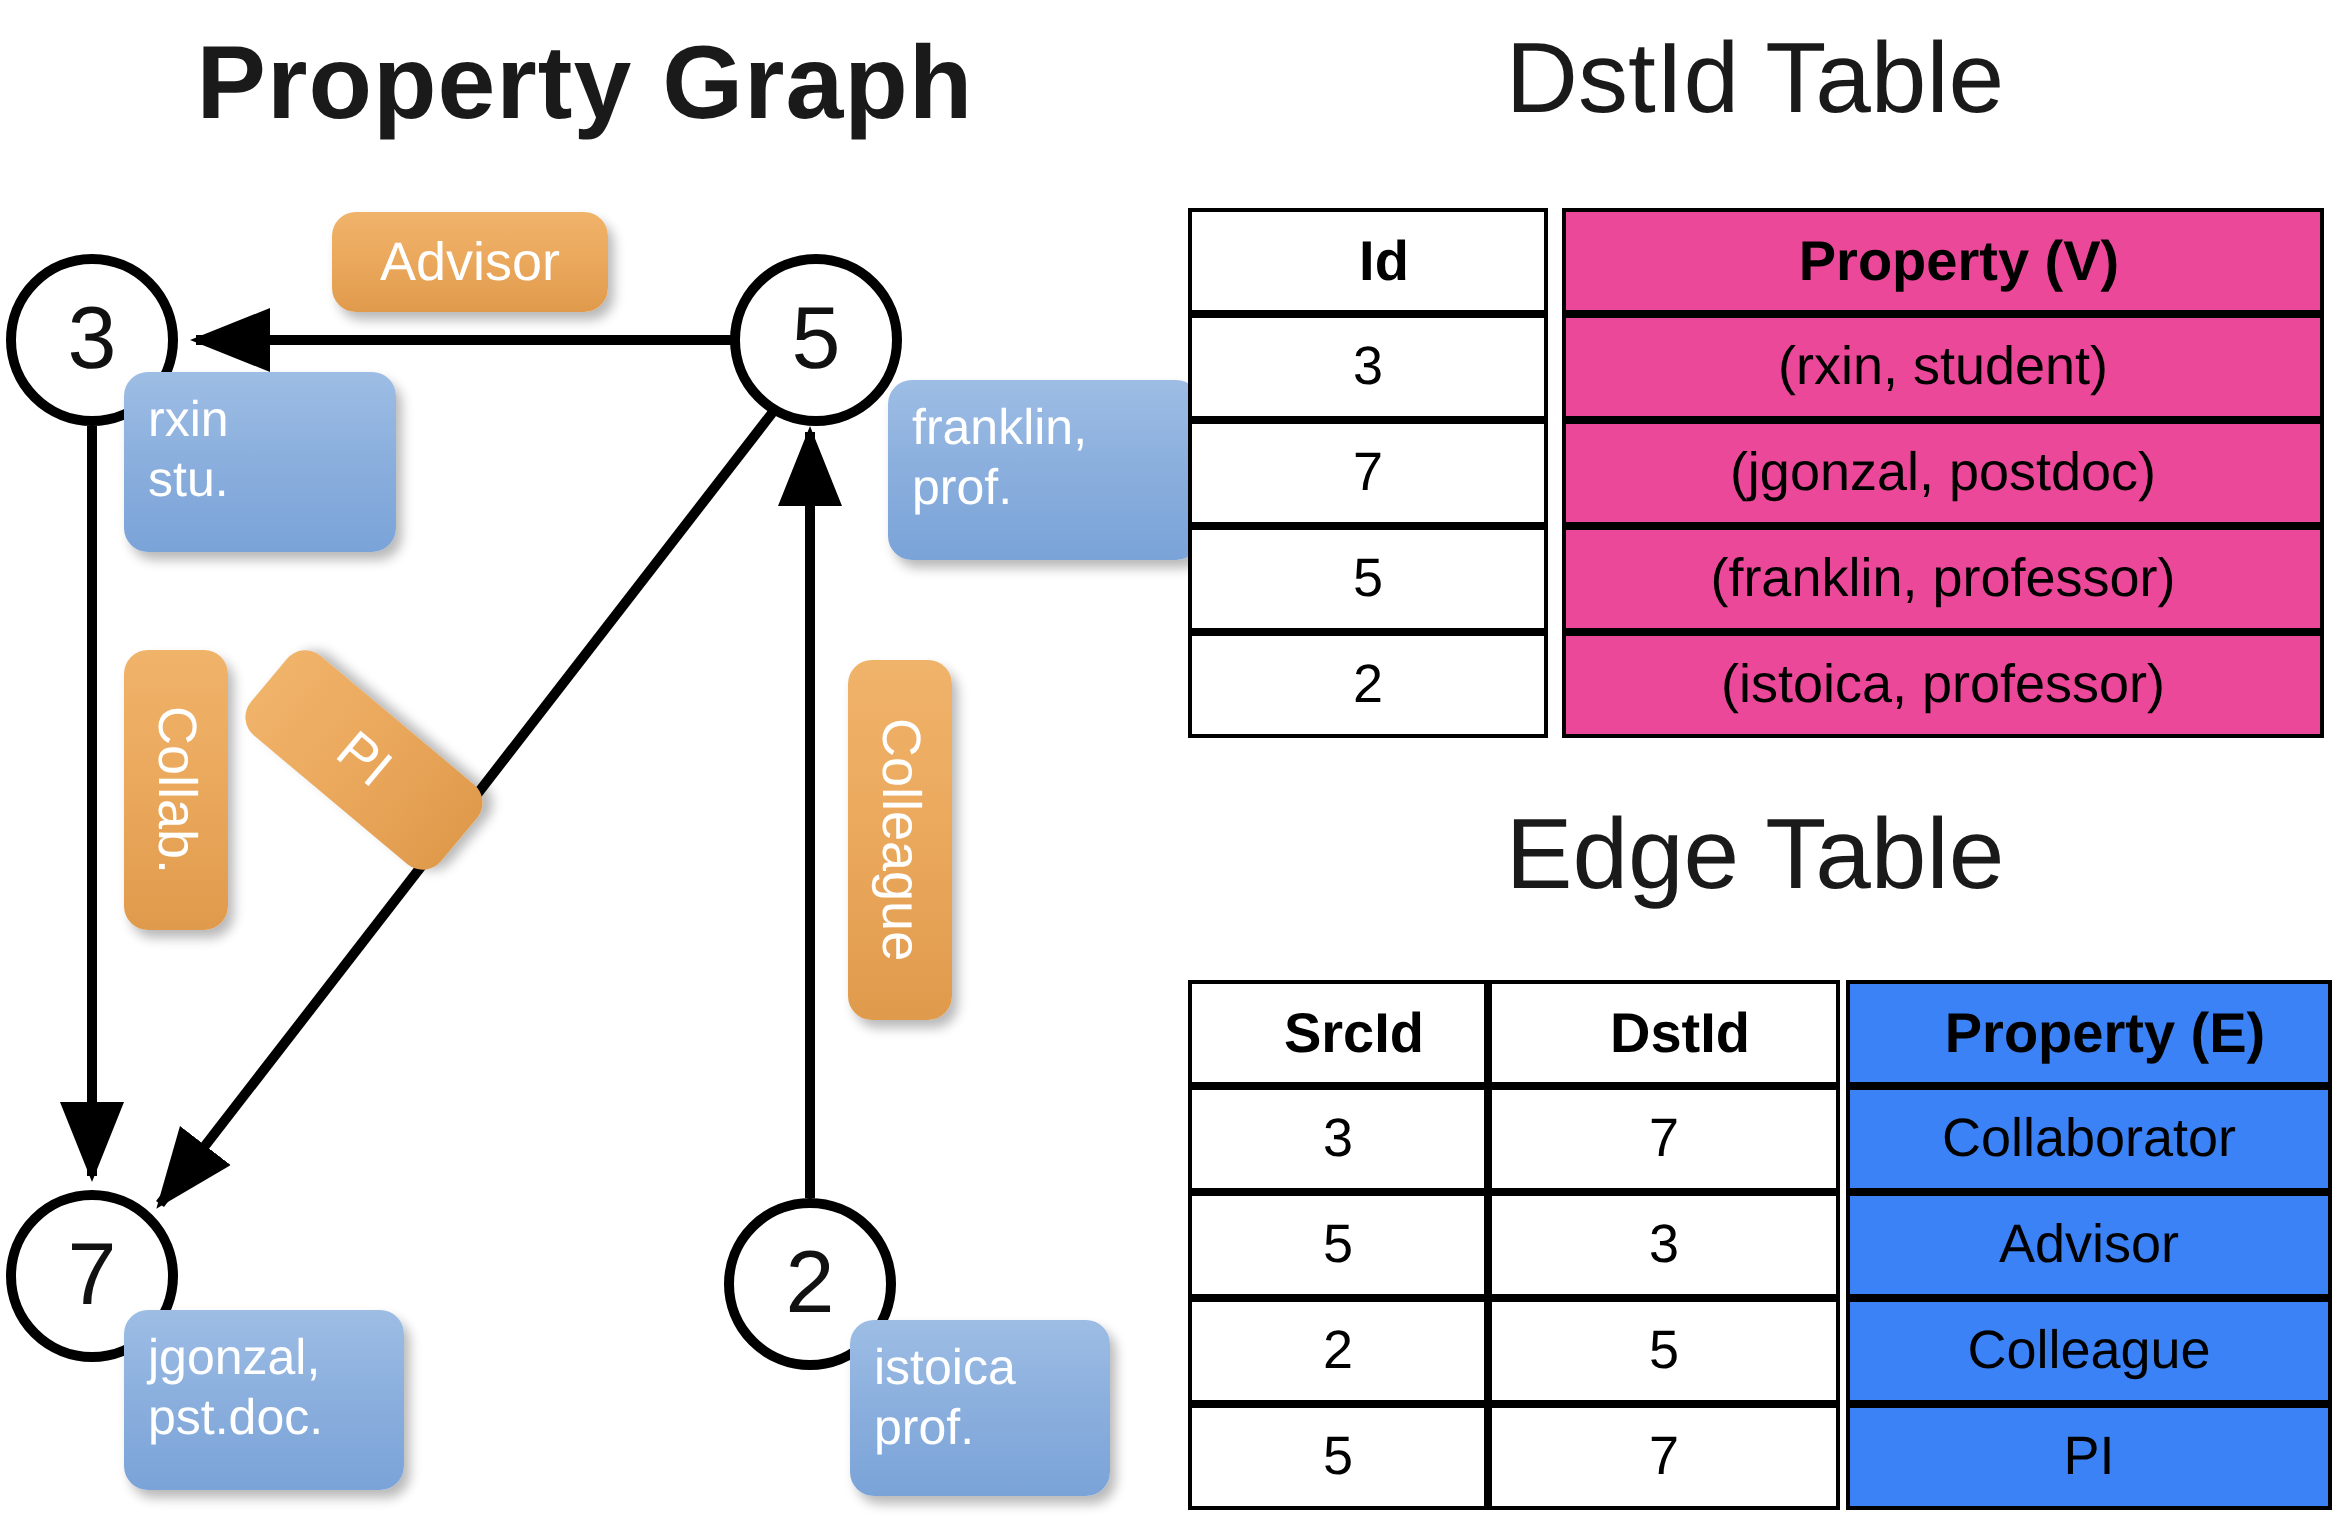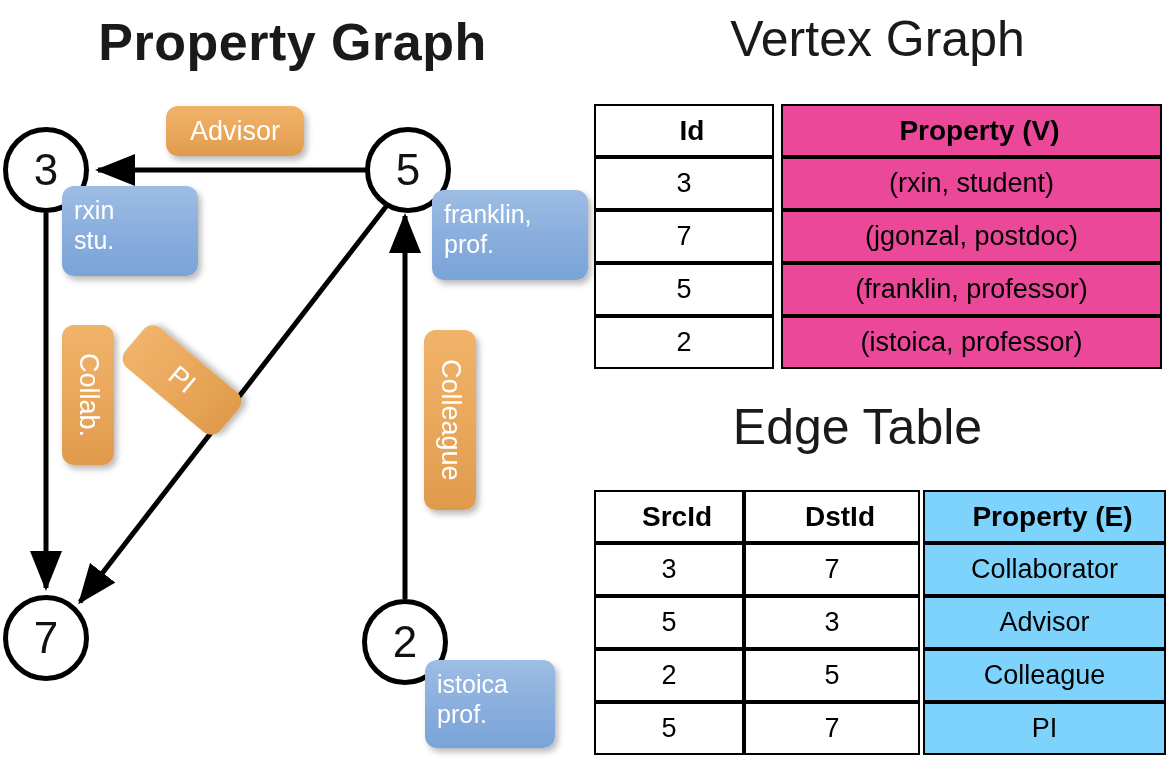--- a/index.html
+++ b/index.html
@@ -13,21 +13,21 @@
   
   .title{
     position:absolute;
     font-family:"Liberation Sans", sans-serif;
     font-weight:300;
     color:#1a1a1a;
     white-space:nowrap;
   }
   #graph-title{left:0;top:12px;width:585px;text-align:center;font-size:52px;letter-spacing:0.5px;font-weight:bold;}
   #vertex-title{left:585px;top:10px;width:585px;text-align:center;font-size:50px;}
-  #edge-title{left:565px;top:398px;width:585px;text-align:center;font-size:50px;}
+  #edge-title{left:585px;top:398px;width:585px;text-align:center;font-size:50px;}
 
   
   #graph-panel{left:0;top:0;width:585px;height:760px;}
   #graph-svg{position:absolute;left:0;top:0;width:585px;height:760px;}
 
   .node-circle{
     position:absolute;
     border:5px solid #000;
     border-radius:50%;
     background:#fff;
@@ -71,21 +71,21 @@
   .tbl td,.tbl th{
     border:2px solid #000;
     font-weight:300;
     font-size:27px;
     text-align:center;
     padding:0;
     box-sizing:border-box;
   }
   .tbl th{font-weight:bold;font-size:28px;padding-left:16px;}
   .hdr-blue,.cell-blue{background:#ec4899;}
-  .hdr-orange,.cell-orange{background:#7dd3fc;margin-left:22px;}
+  .hdr-orange,.cell-orange{background:#3b82f6;margin-left:22px;}
   .cell-white{background:#ffffff;}
 
   
   #vertex-table{left:594px;top:104px;}
   #vertex-table .c-id{width:180px;height:53px;}
   #vertex-table .c-prop{width:381px;height:53px;}
   #vertex-table .spacer{border:none;width:7px;background:#fff;padding:0;}
 
   
   #edge-table{left:594px;top:490px;}
@@ -120,41 +120,45 @@
   <div class="node-circle" style="left:3px;top:127px;width:86px;height:86px;">3</div>
   <div class="node-circle" style="left:365px;top:127px;width:86px;height:86px;">5</div>
   <div class="node-circle" style="left:3px;top:595px;width:86px;height:86px;">7</div>
   <div class="node-circle" style="left:362px;top:599px;width:86px;height:86px;">2</div>
 
   <div class="prop-box" style="left:62px;top:186px;width:136px;height:90px;">
     <div>rxin</div>
     <div>stu.</div>
   </div>
 
-  <div class="prop-box" style="left:432px;top:190px;width:156px;height:90px;">
+  <div class="prop-box" style="left:444px;top:190px;width:156px;height:90px;">
     <div>franklin,</div>
     <div>prof.</div>
   </div>
 
+  <div class="prop-box" style="left:62px;top:655px;width:140px;height:90px;">
+    <div>jgonzal,</div>
+    <div>pst.doc.</div>
+  </div>
 
   <div class="prop-box" style="left:425px;top:660px;width:130px;height:88px;">
     <div>istoica</div>
     <div>prof.</div>
   </div>
 
   <div class="edge-label" style="left:166px;top:106px;width:138px;height:50px;">Advisor</div>
 
   <div class="edge-label rot-cw" style="left:62px;top:325px;width:52px;height:140px;">Collab.</div>
 
   <div class="edge-label rot-cw" style="left:156px;top:318px;width:52px;height:124px;transform:rotate(-50deg);transform-origin:center center;">PI</div>
 
   <div class="edge-label rot-cw" style="left:424px;top:330px;width:52px;height:180px;">Colleague</div>
 </div>
 
-<div class="title" id="vertex-title">Vertex Graph</div>
+<div class="title" id="vertex-title">DstId Table</div>
 
 <table class="tbl" id="vertex-table">
   <tbody>
       <tr>
     <th class="c-id cell-white">Id</th>
     <td class="spacer"></td>
     <th class="c-prop hdr-blue">Property (V)</th>
   </tr>
   <tr>
     <td class="c-id cell-white">3</td>

